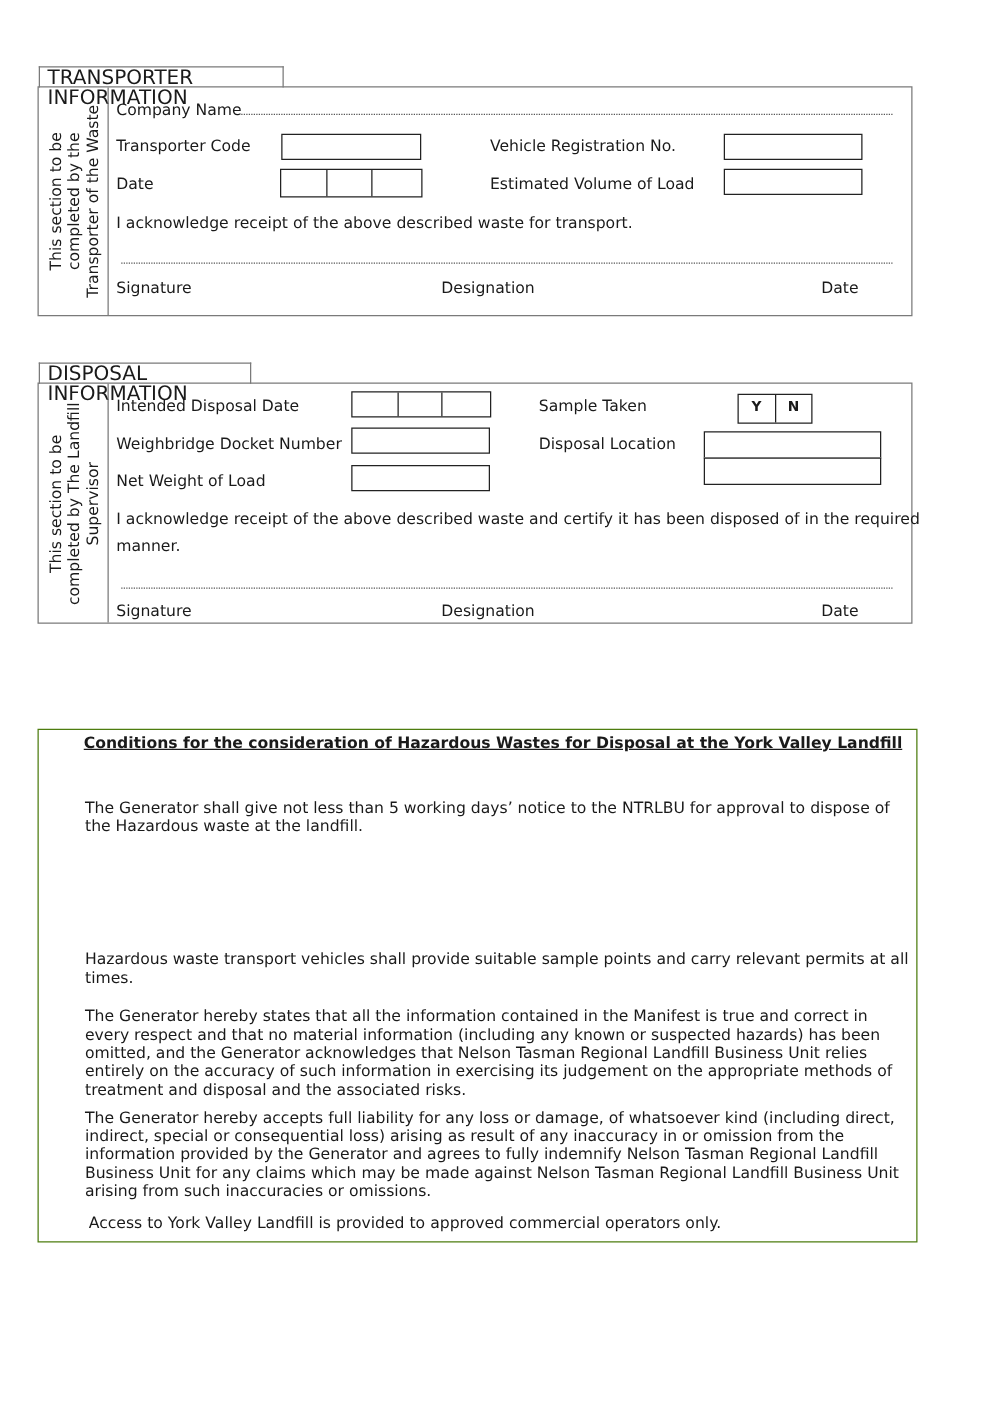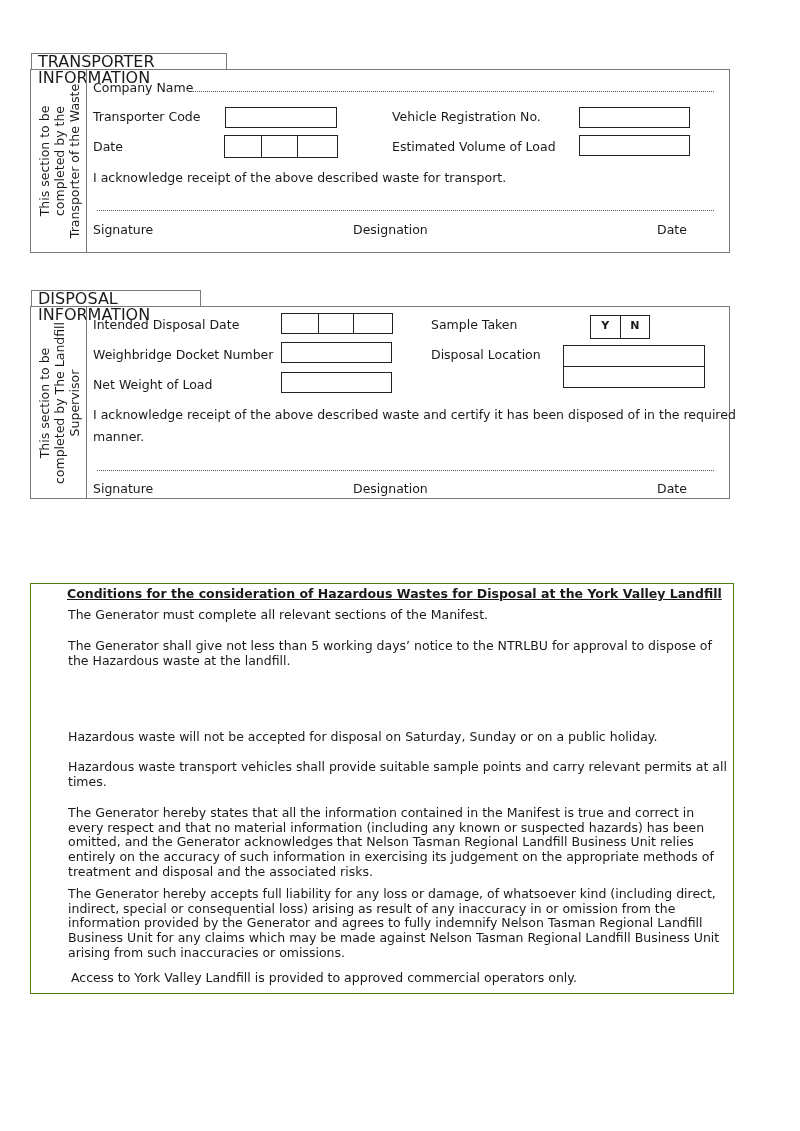--- a/index.html
+++ b/index.html
@@ -92,20 +92,18 @@
   <span class="lbl" style="left:62px; top:122px;">manner.</span>
 
   <div class="dots" style="left:66px; top:163px; width:617px;"></div>
   <span class="lbl" style="left:62px; top:174px;">Signature</span>
   <span class="lbl" style="left:322px; top:174px;">Designation</span>
   <span class="lbl" style="left:626px; top:174px;">Date</span>
 </div>
 
 <div class="cond">
   <div class="cond-title">Conditions for the consideration of Hazardous Wastes for Disposal at the York Valley Landfill</div>
-  <div class="para" style="top:24px;">The Generator must complete all relevant sections of the Manifest.</div>
   <div class="para" style="top:55px;">The Generator shall give not less than 5 working days’ notice to the NTRLBU for approval to dispose of the Hazardous waste at the landfill.</div>
-  <div class="para" style="top:146px;">Hazardous waste will not be accepted for disposal on Saturday, Sunday or on a public holiday.</div>
   <div class="para" style="top:176px;">Hazardous waste transport vehicles shall provide suitable sample points and carry relevant permits at all times.</div>
   <div class="para" style="top:222px;">The Generator hereby states that all the information contained in the Manifest is true and correct in every respect and that no material information (including any known or suspected hazards) has been omitted, and the Generator acknowledges that Nelson Tasman Regional Landfill Business Unit relies entirely on the accuracy of such information in exercising its judgement on the appropriate methods of treatment and disposal and the associated risks.</div>
   <div class="para" style="top:303px;">The Generator hereby accepts full liability for any loss or damage, of whatsoever kind (including direct, indirect, special or consequential loss) arising as result of any inaccuracy in or omission from the information provided by the Generator and agrees to fully indemnify Nelson Tasman Regional Landfill Business Unit for any claims which may be made against Nelson Tasman Regional Landfill Business Unit arising from such inaccuracies or omissions.</div>
   <div class="para" style="top:387px; left:40px;">Access to York Valley Landfill is provided to approved commercial operators only.</div>
 </div>
 
 </body></html>

